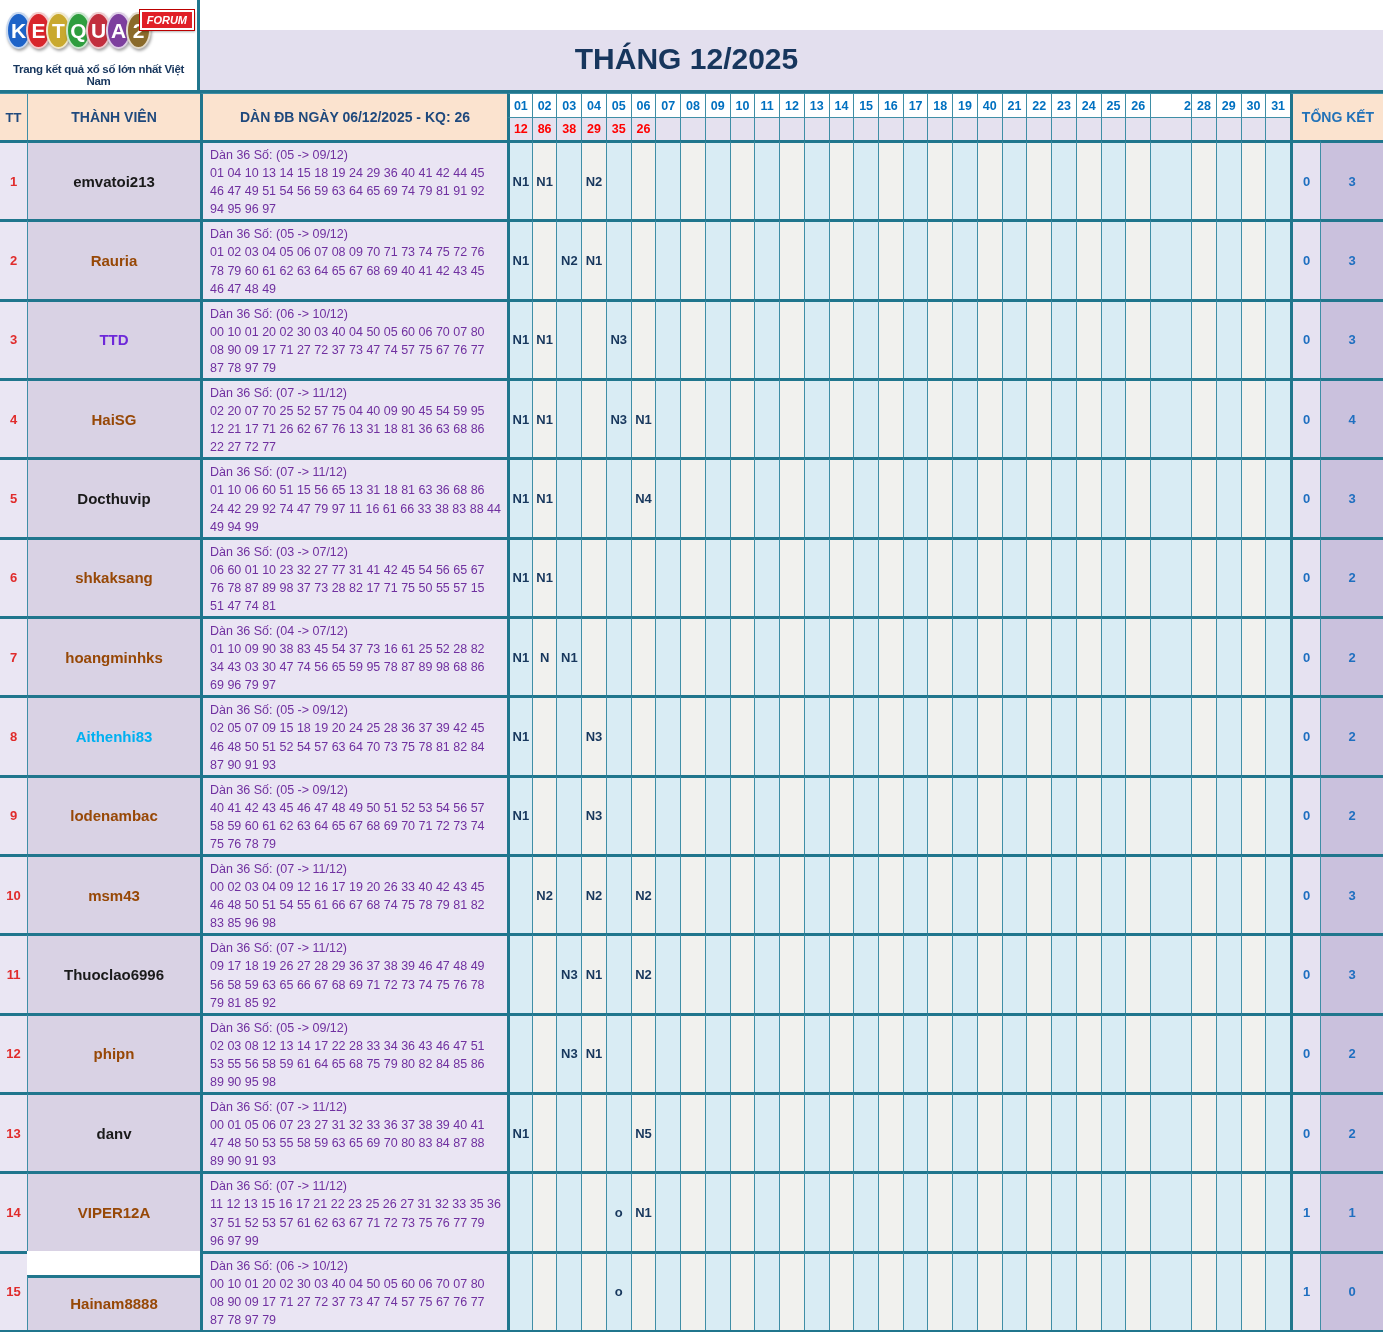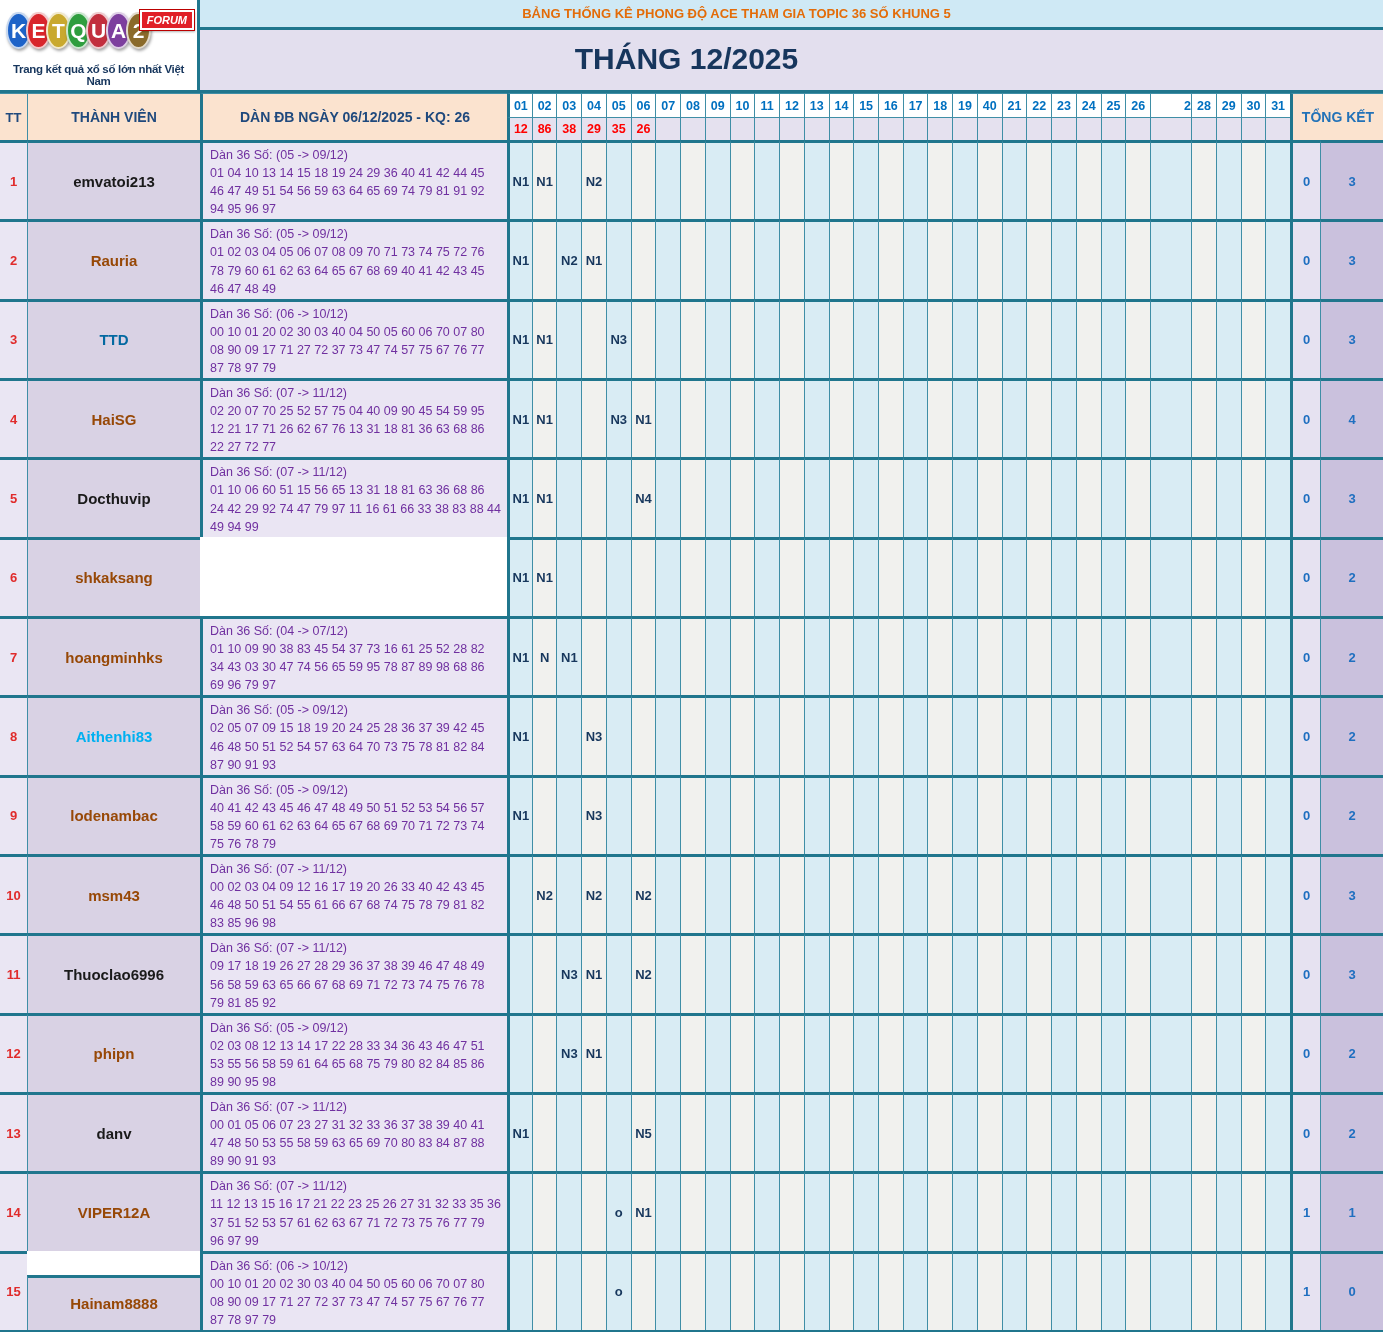--- a/index.html
+++ b/index.html
@@ -61,21 +61,20 @@
 <body>
 
 <div class="page">
 
   <div class="logo-box">
     <div class="logo-letters" id="logo-letters"><span class="logo-letter" style="background: rgb(30, 99, 200);">K</span><span class="logo-letter" style="background: rgb(216, 38, 44);">E</span><span class="logo-letter" style="background: rgb(201, 169, 47);">T</span><span class="logo-letter" style="background: rgb(47, 158, 63);">Q</span><span class="logo-letter" style="background: rgb(194, 47, 62);">U</span><span class="logo-letter" style="background: rgb(125, 63, 158);">A</span><span class="logo-letter" style="background: rgb(138, 106, 42);">2</span></div>
     <div class="forum-badge">FORUM</div>
     <div class="tagline">Trang kết quả xổ số lớn nhất Việt Nam</div>
   </div>
 
-  <div class="banner">BẢNG THỐNG KÊ PHONG ĐỘ ACE THAM GIA TOPIC 36 SỐ KHUNG 5</div>
   <div class="title-band">THÁNG 12/2025</div>
 
   <div class="grid" id="grid">
     <div class="cell tt-h">TT</div>
     <div class="cell member-h">THÀNH VIÊN</div>
     <div class="cell dan-h">DÀN ĐB NGÀY 06/12/2025 - KQ: 26</div>
     <div class="cell total-h">TỔNG KẾT</div>
   <div class="cell day-h vthick" style="grid-area: 1 / 4;">01</div>
       <div class="cell res vthick" style="grid-area: 2 / 4;">12</div>
       <div class="cell day-h" style="grid-area: 1 / 5;">02</div>
@@ -210,21 +209,21 @@
       <div class="cell day-cell row-top odd" style="grid-area: 4 / 28;"></div>
       <div class="cell day-cell row-top even" style="grid-area: 4 / 29;"></div>
       <div class="cell day-cell row-top odd" style="grid-area: 4 / 30;"></div>
       <div class="cell day-cell row-top even" style="grid-area: 4 / 31;"></div>
       <div class="cell day-cell row-top odd" style="grid-area: 4 / 32;"></div>
       <div class="cell day-cell row-top even" style="grid-area: 4 / 33;"></div>
       <div class="cell day-cell row-top odd" style="grid-area: 4 / 34;"></div>
       <div class="cell tot1 row-top vthick" style="grid-area: 4 / 35;">0</div>
       <div class="cell tot2 row-top" style="grid-area: 4 / 36;">3</div>
       <div class="cell tt-cell row-top" style="grid-area: 5 / 1;">3</div>
-      <div class="cell member-cell row-top" style="grid-area: 5 / 2; color: #0369a1;">TTD</div>
+      <div class="cell member-cell row-top" style="grid-area: 5 / 2; color: #6d28d9;">TTD</div>
       <div class="cell dan-cell row-top vthick" style="grid-area: 5 / 3;">
         <div>Dàn 36 Số: (06 -&gt; 10/12)</div>
         <div>00 10 01 20 02 30 03 40 04 50 05 60 06 70 07 80 08 90 09 17 71 27 72 37 73 47 74 57 75 67 76 77 87 78 97 79</div>
       </div>
       <div class="cell day-cell row-top odd vthick" style="grid-area: 5 / 4;">N1</div>
       <div class="cell day-cell row-top even" style="grid-area: 5 / 5;">N1</div>
       <div class="cell day-cell row-top odd" style="grid-area: 5 / 6;"></div>
       <div class="cell day-cell row-top even" style="grid-area: 5 / 7;"></div>
       <div class="cell day-cell row-top odd" style="grid-area: 5 / 8;">N3</div>
       <div class="cell day-cell row-top even" style="grid-area: 5 / 9;"></div>
@@ -328,20 +327,24 @@
       <div class="cell day-cell row-top even" style="grid-area: 7 / 29;"></div>
       <div class="cell day-cell row-top odd" style="grid-area: 7 / 30;"></div>
       <div class="cell day-cell row-top even" style="grid-area: 7 / 31;"></div>
       <div class="cell day-cell row-top odd" style="grid-area: 7 / 32;"></div>
       <div class="cell day-cell row-top even" style="grid-area: 7 / 33;"></div>
       <div class="cell day-cell row-top odd" style="grid-area: 7 / 34;"></div>
       <div class="cell tot1 row-top vthick" style="grid-area: 7 / 35;">0</div>
       <div class="cell tot2 row-top" style="grid-area: 7 / 36;">3</div>
       <div class="cell tt-cell row-top" style="grid-area: 8 / 1;">6</div>
       <div class="cell member-cell row-top" style="grid-area: 8 / 2; color: rgb(151, 72, 6);">shkaksang</div>
+      <div class="cell dan-cell row-top vthick" style="grid-area: 8 / 3;">
+        <div>Dàn 36 Số: (03 -&gt; 07/12)</div>
+        <div>06 60 01 10 23 32 27 77 31 41 42 45 54 56 65 67 76 78 87 89 98 37 73 28 82 17 71 75 50 55 57 15 51 47 74 81</div>
+      </div>
       <div class="cell day-cell row-top odd vthick" style="grid-area: 8 / 4;">N1</div>
       <div class="cell day-cell row-top even" style="grid-area: 8 / 5;">N1</div>
       <div class="cell day-cell row-top odd" style="grid-area: 8 / 6;"></div>
       <div class="cell day-cell row-top even" style="grid-area: 8 / 7;"></div>
       <div class="cell day-cell row-top odd" style="grid-area: 8 / 8;"></div>
       <div class="cell day-cell row-top even" style="grid-area: 8 / 9;"></div>
       <div class="cell day-cell row-top odd" style="grid-area: 8 / 10;"></div>
       <div class="cell day-cell row-top even" style="grid-area: 8 / 11;"></div>
       <div class="cell day-cell row-top odd" style="grid-area: 8 / 12;"></div>
       <div class="cell day-cell row-top even" style="grid-area: 8 / 13;"></div>

